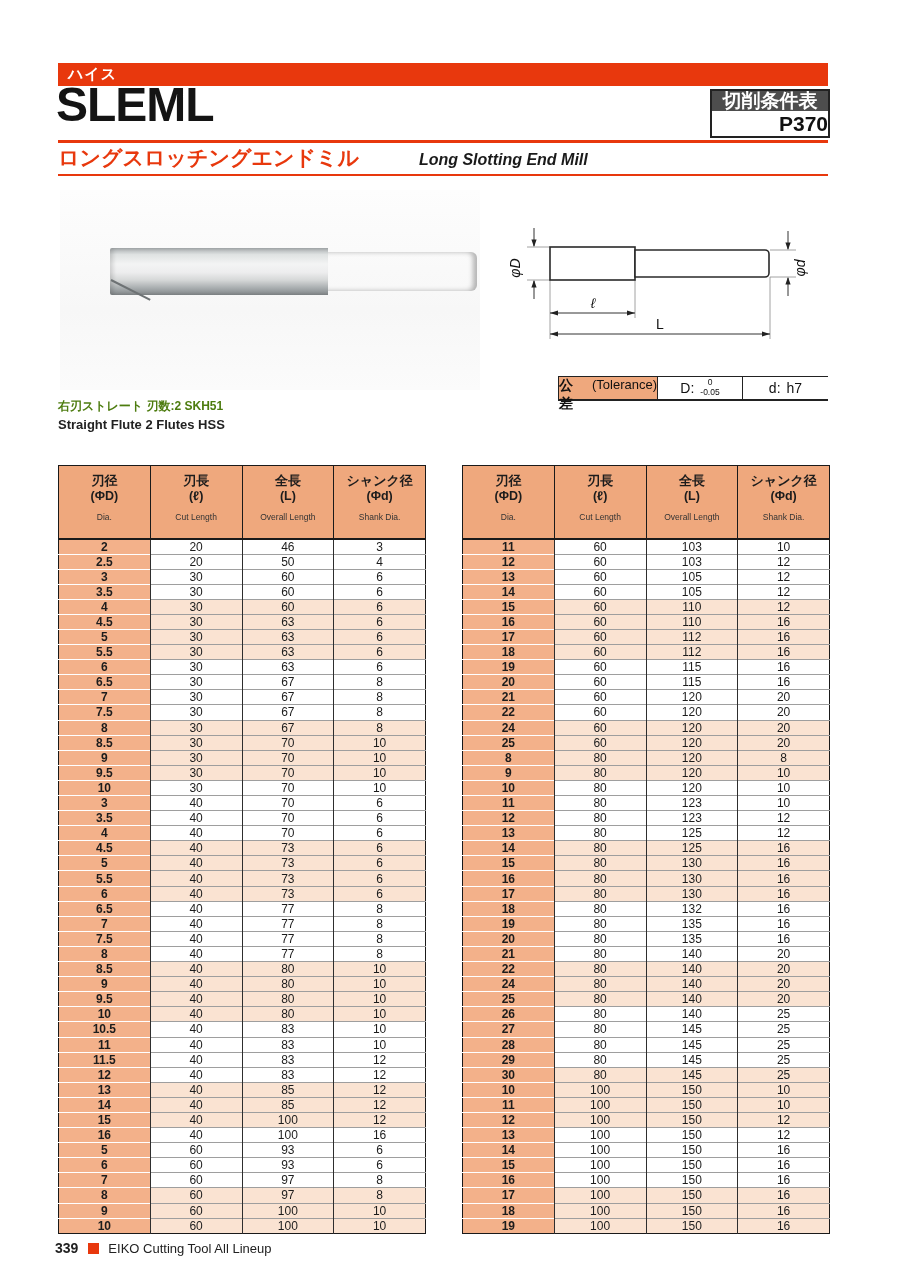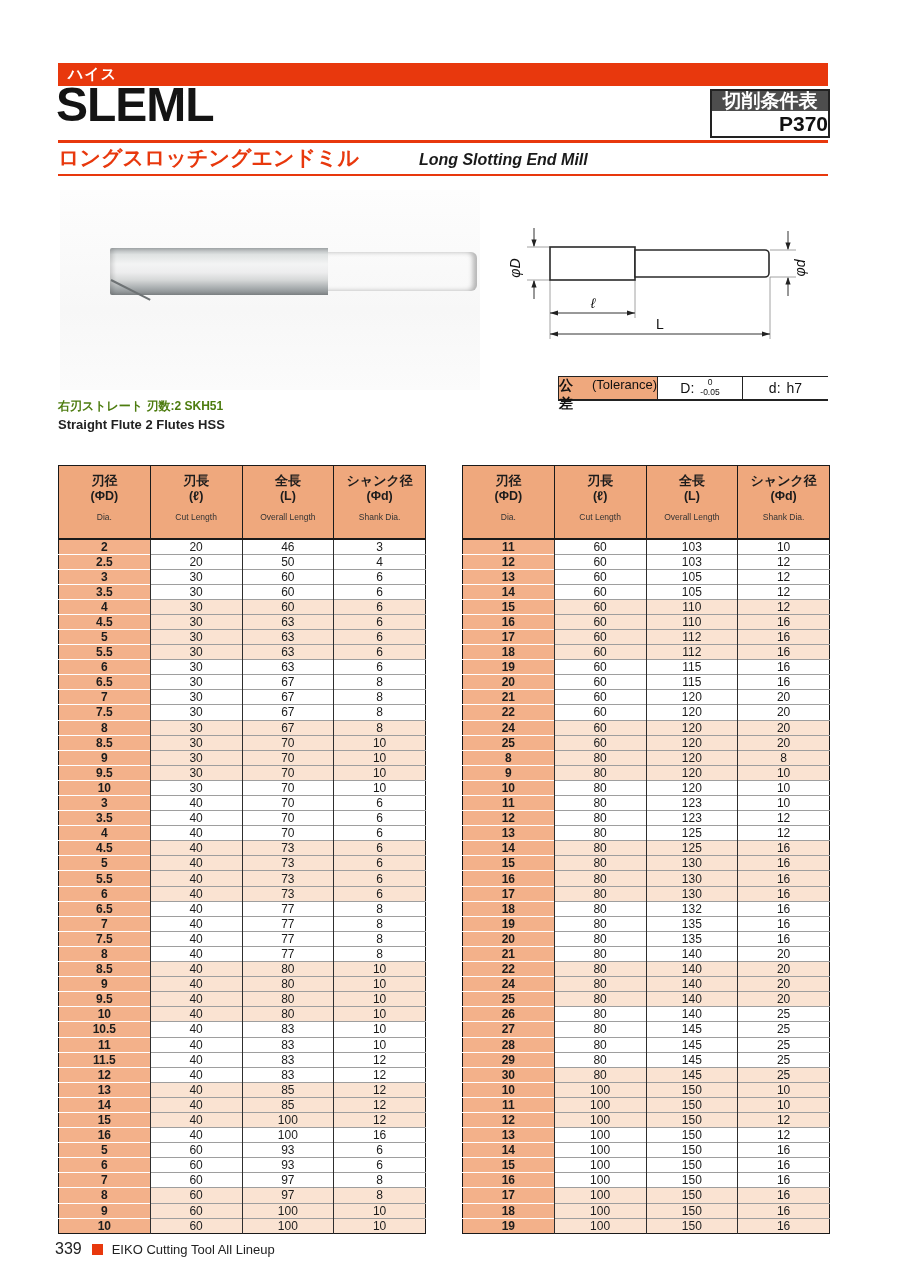--- a/index.html
+++ b/index.html
@@ -76,21 +76,21 @@
   .spec-table td{height:15.1px;line-height:14px;font-size:12px;text-align:center;color:#1c1c1c;
     border-left:1.2px solid #2e2e2e;border-top:1px solid #9e9e9e;padding:0;}
   .spec-table td:first-child{border-left:none;}
   .spec-table td.dia{background:var(--dia-orange);font-weight:bold;border-top:1px solid #fff;}
   .spec-table tr.shade td{background:var(--shade);}
   .spec-table tr.shade td.dia{background:var(--dia-orange);}
   .spec-table tr:first-child td{border-top:none;}
 
   
   .footer{position:absolute;left:55px;top:1240px;display:flex;align-items:center;font-size:13px;color:#222;}
-  .page-num{font-weight:normal;font-size:16px;}
+  .page-num{font-weight:bold;font-size:14px;}
   .footer-sq{display:inline-block;width:11px;height:11px;background:var(--red);margin:0 9px 0 10px;}
 </style>
 </head>
 <body>
 
 <div class="page">
 
   <div class="cat-bar">
     <span>ハイス</span>
   </div>

